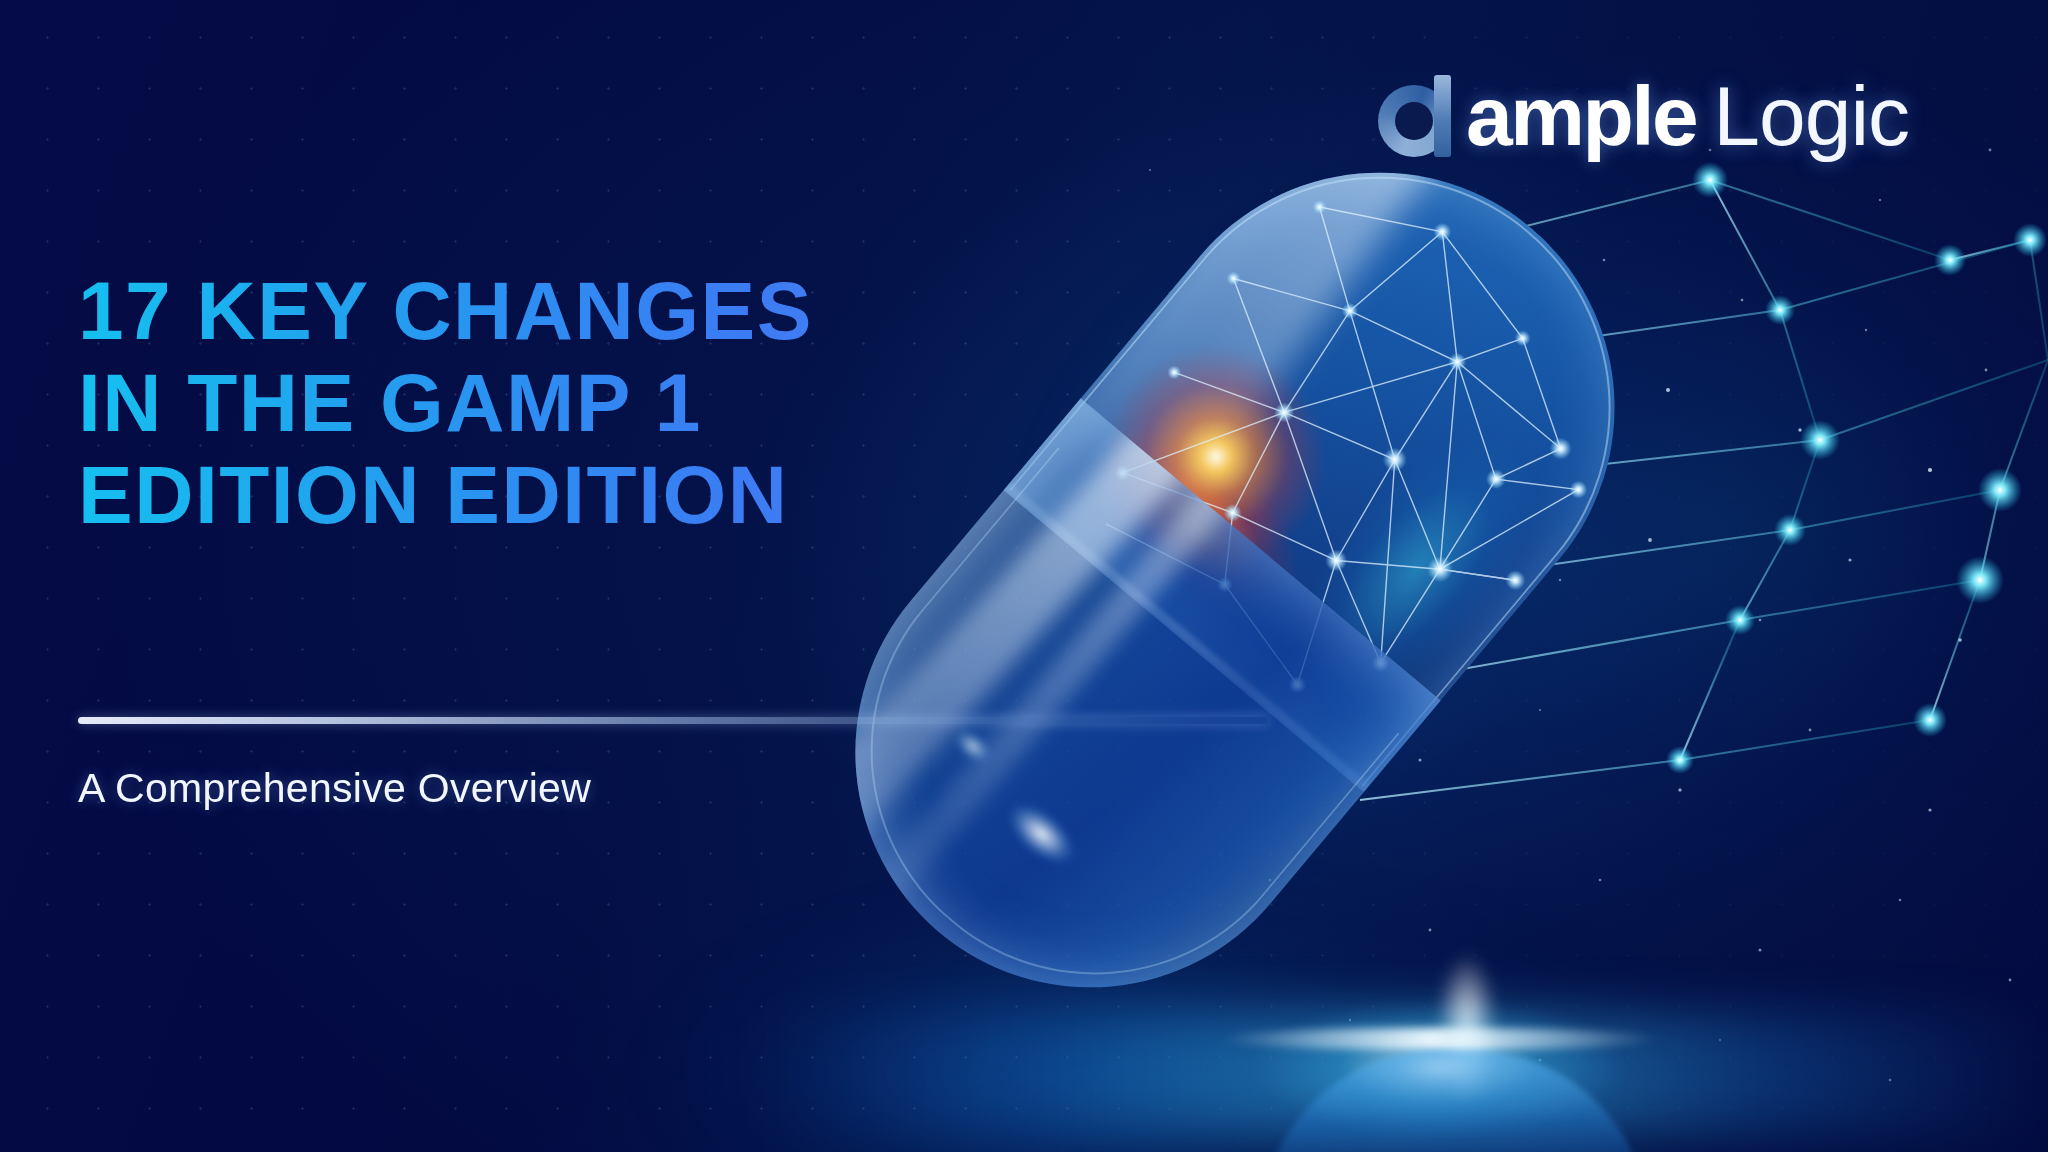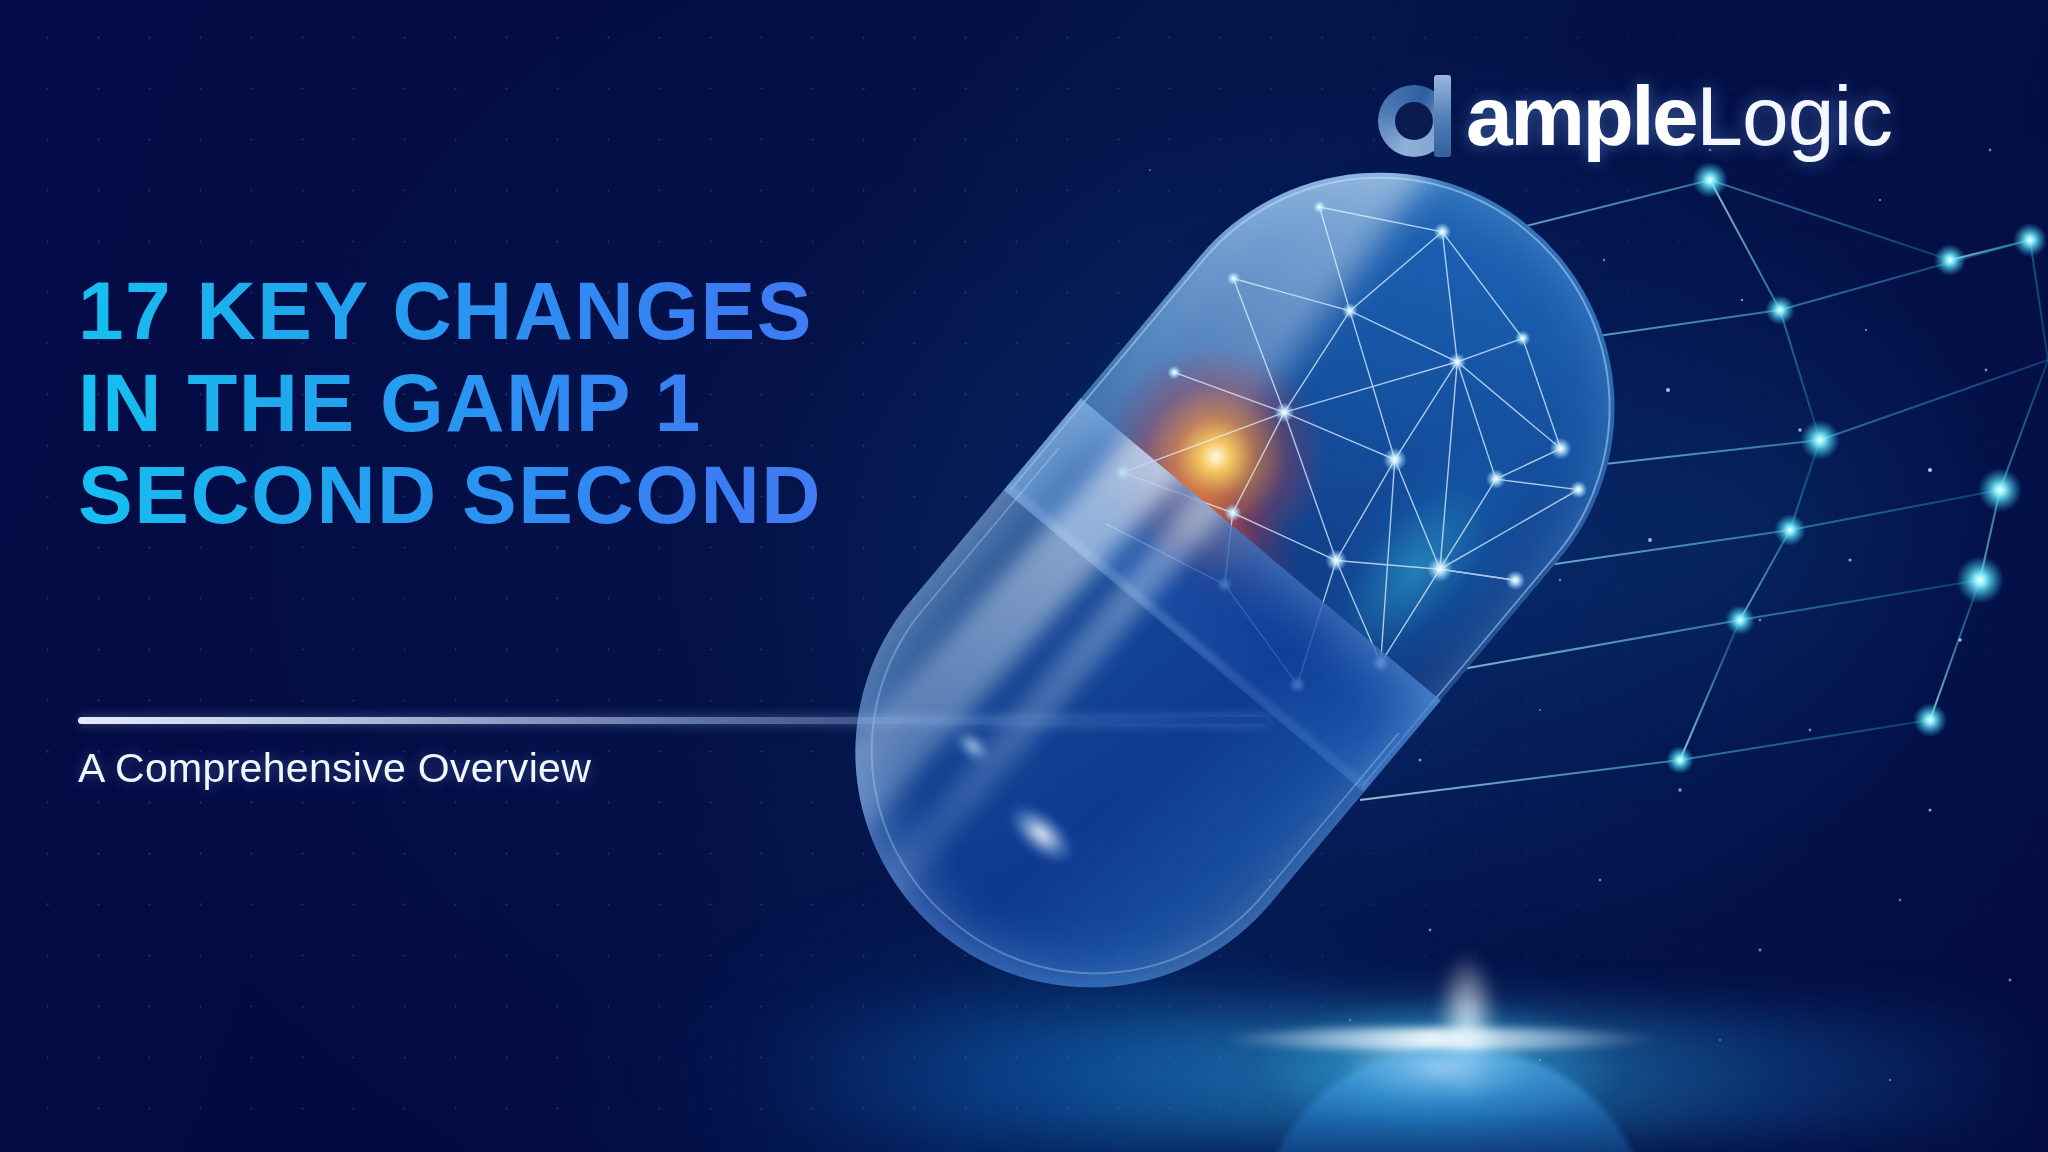--- a/index.html
+++ b/index.html
@@ -40,35 +40,35 @@
   .logo-mark{position:relative;width:86px;height:92px;margin-right:2px;}
   .logo-mark .ring{position:absolute;left:0;top:14px;width:72px;height:72px;border-radius:50%;
      background:conic-gradient(from 200deg,#8fb0d8,#4d79b4,#2f5fa3,#7ea4d0,#8fb0d8);}
   .logo-mark .hole{position:absolute;left:17px;top:31px;width:38px;height:38px;border-radius:50%;
      background:#0a1a4e;}
   .logo-mark .stem{position:absolute;left:56px;top:4px;width:17px;height:82px;border-radius:3px;
      background:linear-gradient(180deg,#9ab7dc 0%,#4f7cb6 55%,#33619f 100%);}
   .logo-ample{font-size:84px;font-weight:bold;color:#ffffff;letter-spacing:-2.5px;line-height:.9;
      text-shadow:0 0 16px rgba(120,170,255,.45);}
   .logo-logic{font-size:84px;font-weight:400;color:#f3f7ff;letter-spacing:-1px;line-height:.9;
-     text-shadow:0 0 18px rgba(120,170,255,.5);}
+     text-shadow:0 0 18px rgba(120,170,255,.5);margin-left:17px;}
 
   
   #headline{position:absolute;left:78px;top:268px;width:860px;}
   .hl-line{font-size:82px;font-weight:bold;letter-spacing:1.5px;line-height:1.05;margin:0 0 6px 0;
     background:linear-gradient(92deg,#15C0F0 0%, #1FA7EE 26%, #2E8CF2 54%, #3C7BF3 78%, #4A82F6 100%);
     -webkit-background-clip:text;background-clip:text;color:transparent;
     -webkit-text-fill-color:transparent;white-space:nowrap;}
 
   #divider{position:absolute;left:78px;top:717px;width:1190px;height:7px;border-radius:4px;
     background:linear-gradient(90deg, rgba(238,243,255,.97) 0%, rgba(210,225,250,.85) 22%,
                rgba(170,198,240,.55) 52%, rgba(120,160,215,.26) 78%, rgba(90,130,190,.06) 100%);
     box-shadow:0 0 12px rgba(180,210,255,.35);}
 
-  #subtitle{position:absolute;left:78px;top:745px;font-size:41px;font-weight:400;color:#f2f6ff;
+  #subtitle{position:absolute;left:78px;top:765px;font-size:41px;font-weight:400;color:#f2f6ff;
     letter-spacing:.3px;text-shadow:0 0 14px rgba(130,175,255,.4);}
 
   
   #capsule-wrap{position:absolute;left:700px;top:60px;width:1348px;height:1092px;}
 
   .capsule{position:absolute;left:300px;top:60px;width:470px;height:920px;
      transform:rotate(40deg);transform-origin:50% 50%;}
 
   
   .cap-bottom{position:absolute;left:0;bottom:0;width:470px;height:500px;
@@ -317,19 +317,19 @@
         <span class="hole"></span>
         <span class="stem"></span>
     </span>
     <span class="logo-ample">ample</span>
     <span class="logo-logic">Logic</span>
   </div>
 
   <div id="headline">
     <div class="hl-line">17 KEY CHANGES</div>
     <div class="hl-line">IN THE GAMP 1</div>
-    <div class="hl-line">SECOND SECOND</div>
+    <div class="hl-line">EDITION EDITION</div>
   </div>
 
   <div id="divider"></div>
   <div id="subtitle">A Comprehensive Overview</div>
 
 </div>
 
 </body></html>

